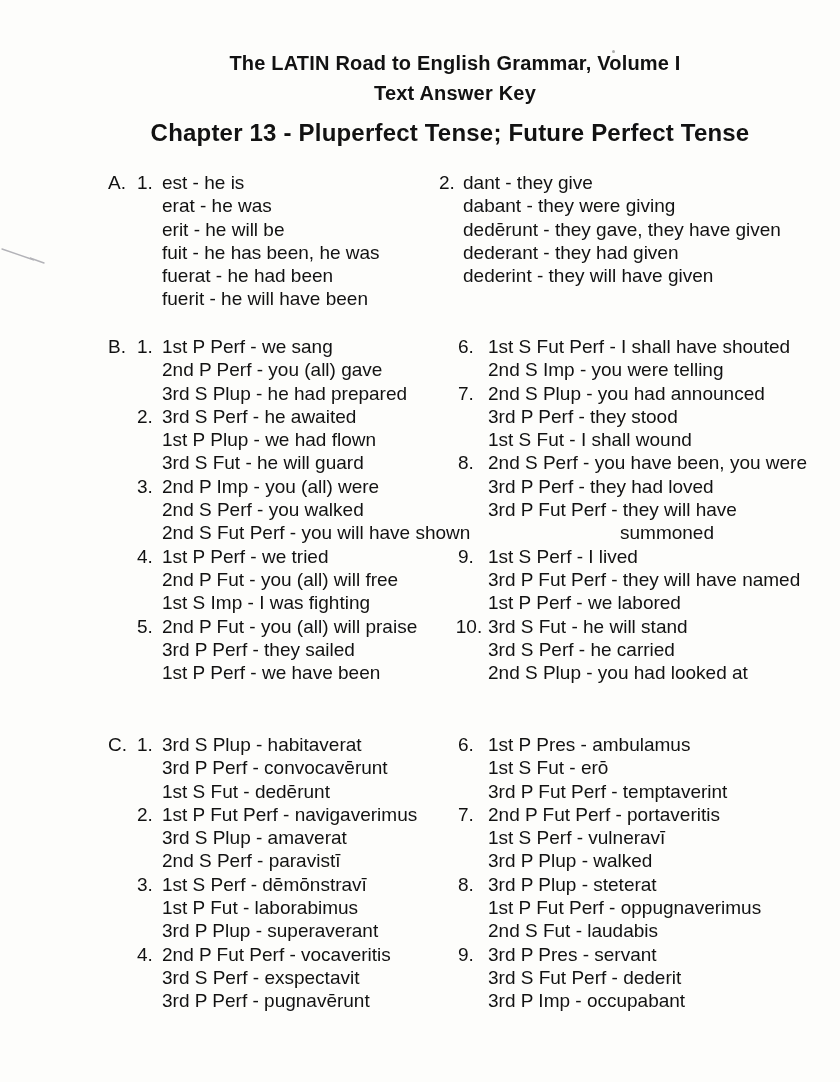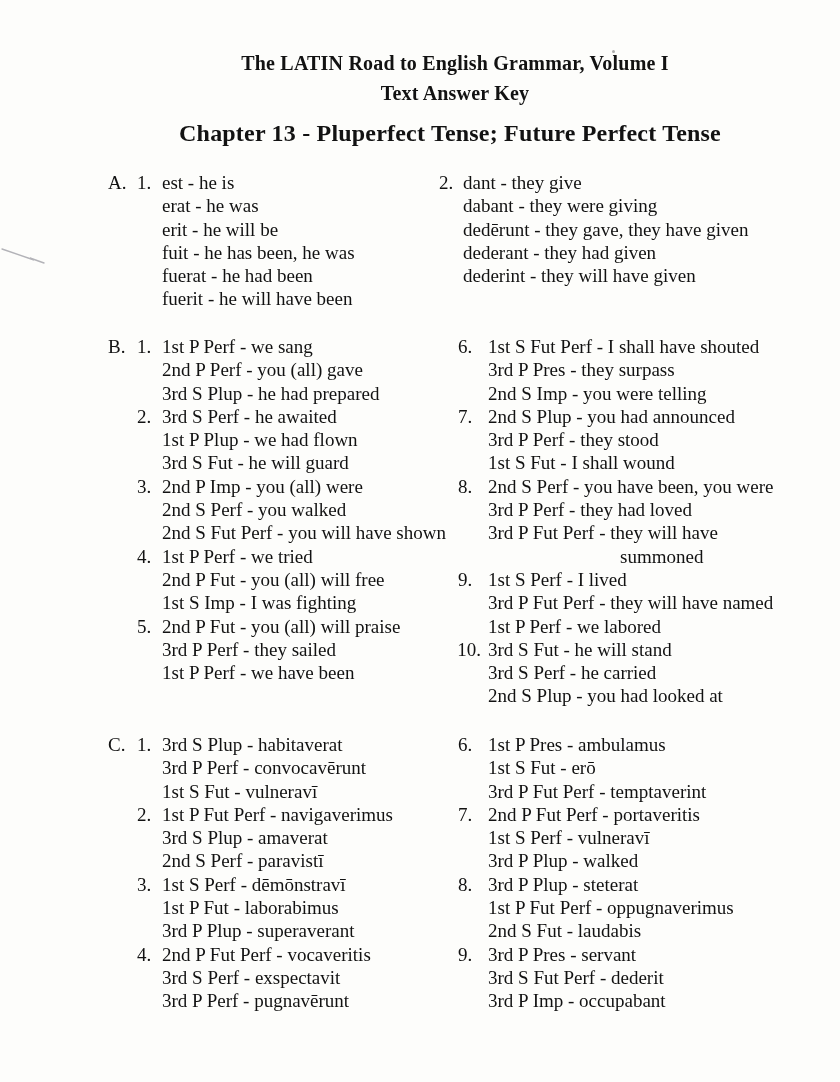--- a/index.html
+++ b/index.html
@@ -1,21 +1,21 @@
 <!DOCTYPE html>
 <html><head>
 <meta charset="utf-8">
 <style>
   html,body { margin:0; padding:0; background:#e9e9e9; }
   .page {
     position:relative;
     width:840px; height:1082px;
     margin:0 auto;
     background:#fdfdfb;
-    font-family:Liberation Serif, serif;
+    font-family:Liberation Sans, sans-serif;
     color:#121212;
     overflow:hidden;
   }
   
   .h-line {
     position:absolute; left:70px; right:0;
     text-align:center;
     font-weight:bold; font-size:20px; line-height:24px;
     white-space:nowrap;
     letter-spacing:0.2px;
@@ -139,21 +139,20 @@
           <div class="line">3rd P Perf - they sailed</div>
           <div class="line">1st P Perf - we have been</div>
         </div>
       </div>
     </div>
   <div class="col col-b-right">
       <div class="item">
         <div class="num">6.</div>
         <div class="lines">
           <div class="line">1st S Fut Perf - I shall have shouted</div>
-          <div class="line">3rd P Pres - they surpass</div>
           <div class="line">2nd S Imp - you were telling</div>
         </div>
       </div>
       <div class="item">
         <div class="num">7.</div>
         <div class="lines">
           <div class="line">2nd S Plup - you had announced</div>
           <div class="line">3rd P Perf - they stood</div>
           <div class="line">1st S Fut - I shall wound</div>
         </div>
@@ -184,21 +183,21 @@
         </div>
       </div>
     </div>
   <div class="col col-c-left has-label">
       <div class="item">
         <div class="sec-lab">C.</div>
         <div class="num">1.</div>
         <div class="lines">
           <div class="line">3rd S Plup - habitaverat</div>
           <div class="line">3rd P Perf - convocavērunt</div>
-          <div class="line">1st S Fut - vulneravī</div>
+          <div class="line">1st S Fut - dedērunt</div>
         </div>
       </div>
       <div class="item">
         <div class="sec-lab"></div>
         <div class="num">2.</div>
         <div class="lines">
           <div class="line">1st P Fut Perf - navigaverimus</div>
           <div class="line">3rd S Plup - amaverat</div>
           <div class="line">2nd S Perf - paravistī</div>
         </div>

